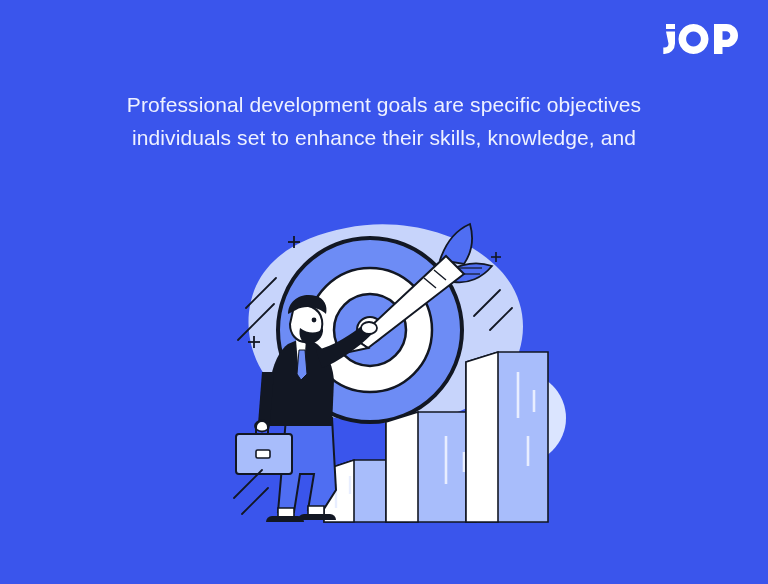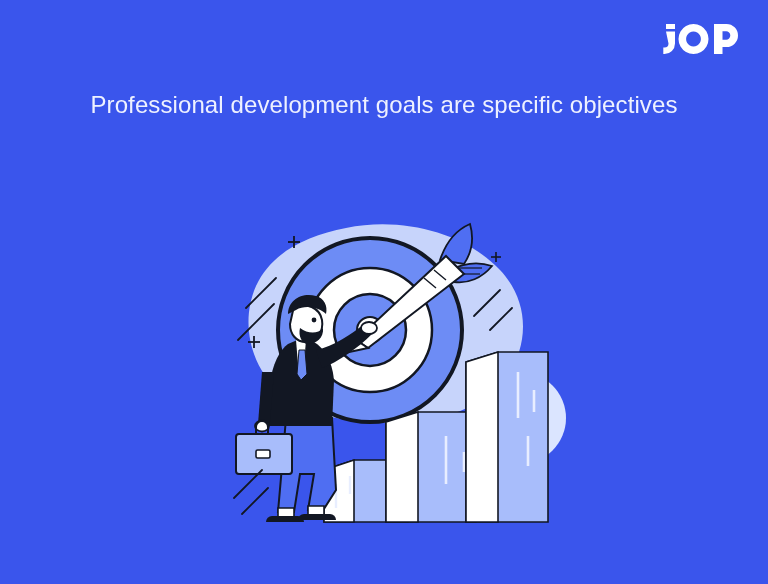--- a/index.html
+++ b/index.html
@@ -26,21 +26,21 @@
     height: 34px;
   }
   
   #headline {
     position: absolute;
     top: 88px;
     left: 50px;
     width: 668px;
     text-align: center;
     color: #eef1ff;
-    font-size: 24px;
+    font-size: 21px;
     line-height: 33px;
     font-weight: 400;
     letter-spacing: 0.1px;
     font-family: "Liberation Sans", sans-serif;
   }
   #headline .ln { display: block; white-space: nowrap; }
   
   #illustration {
     position: absolute;
     left: 228px;
@@ -61,20 +61,21 @@
       <path d="M4 9.5 h9 v12 a10.5 10.5 0 0 1 -10.5 10.5 h-1.2 v-6.6 h1.2 a4 4 0 0 0 4 -4 z" fill="#ffffff"></path>
 
       <path d="M31.5 2 a15 15 0 1 0 0.01 0 z m0 7.6 a7.4 7.4 0 1 1 -0.01 0 z" fill="#ffffff"></path>
 
       <path d="M52 2 h12.5 a11.5 11.5 0 0 1 0 23 h-4 v7 h-8.5 z m8.5 7.3 v8.4 h3.6 a4.2 4.2 0 0 0 0 -8.4 z" fill="#ffffff"></path>
     </svg>
   </div>
 
   <div id="headline">
     <span class="ln">Professional development goals are specific objectives</span>
+    <span class="ln">individuals set to enhance their skills, knowledge, and</span>
   </div>
 
   <div id="illustration">
     <svg viewBox="0 0 360 320" width="360" height="320">
 
       <defs>
         <clipPath id="clipTarget">
           <circle cx="142" cy="108" r="92"></circle>
         </clipPath>
       </defs>

